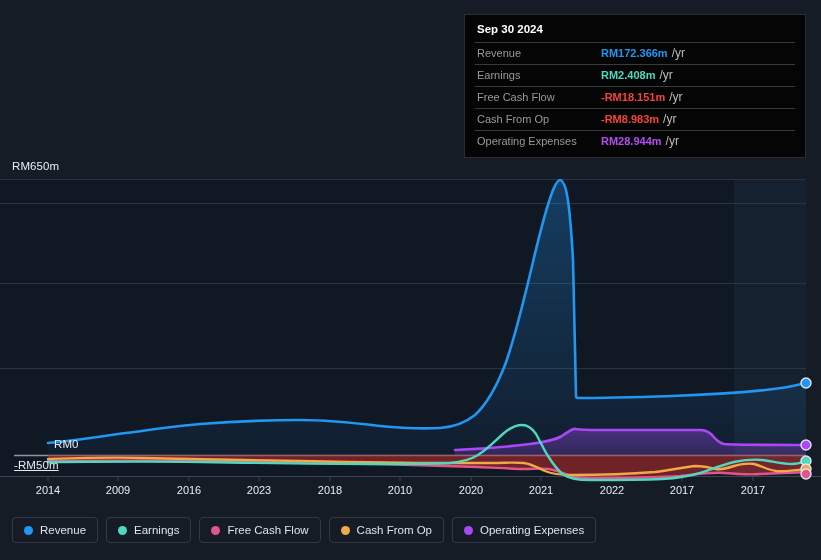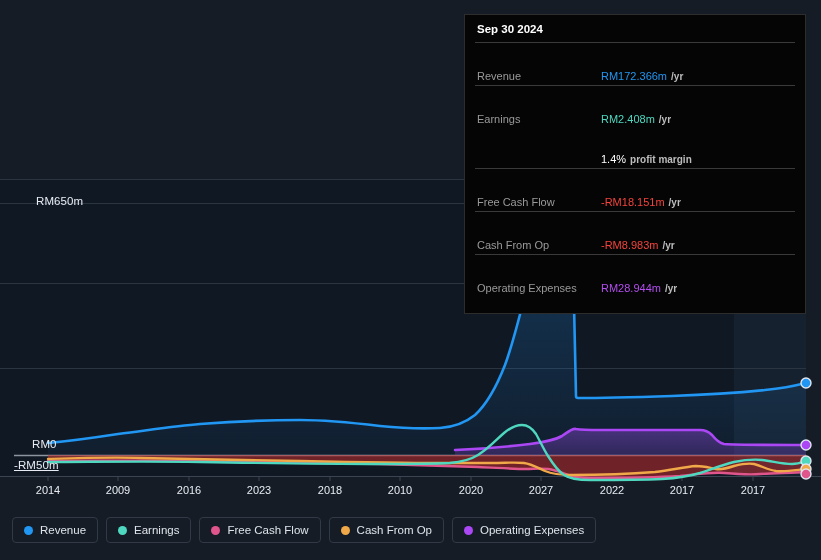--- a/index.html
+++ b/index.html
@@ -33,22 +33,22 @@
 
   
   .axis-label {
     position: absolute;
     color: #e8ecf2;
     font-size: 11.5px;
     letter-spacing: .1px;
     white-space: nowrap;
     pointer-events: none;
   }
-  .ylabel-top  { left: 36px; top: 160px; margin-top: 35px; }
-  .ylabel-zero { left: 16px; top: 438px; padding-left: 16px; }
+  .ylabel-top  { left: 12px; top: 160px; }
+  .ylabel-zero { left: 38px; top: 438px; padding-left: 16px; }
   .ylabel-neg  { left: 14px; top: 459px; text-decoration: underline; }
 
   .xtick {
     position: absolute;
     top: 484px;
     color: #e8ecf2;
     font-size: 11px;
     transform: translateX(-50%);
     white-space: nowrap;
     pointer-events: none;
@@ -56,21 +56,21 @@
 
   
   #tooltip {
     position: absolute;
     left: 464px;
     top: 14px;
     width: 342px;
     background: #050505;
     border: 1px solid #2d2d2d;
     box-sizing: border-box;
-    padding: 8px 10px 16px 10px;
+    padding: 8px 10px 5px 10px;
     font-size: 11px;
     color: #d8d8d8;
   }
   #tooltip .tt-date {
     color: #ffffff;
     font-weight: bold;
     font-size: 11.5px;
     padding: 0 0 7px 2px;
   }
   .tt-row {
@@ -81,29 +81,28 @@
     min-height: 15px;
   }
   .tt-row.no-rule { border-top: 0; padding-top: 1px; }
   .tt-label {
     width: 124px;
     color: #9a9a9a;
     font-size: 11px;
     flex: none;
   }
   .tt-value {
-    font-weight: normal;
+    font-weight: bold;
     font-size: 11px;
     white-space: nowrap;
-    margin-top: 24px;
   }
   .tt-unit {
     color: #bdbdbd;
-    font-weight: bold;
-    font-size: 10px;
+    font-weight: normal;
+    font-size: 12px;
     margin-left: 4px;
   }
 
   
   #legend {
     position: absolute;
     left: 12px;
     top: 517px;
     display: flex;
     gap: 8px;
@@ -245,45 +244,40 @@
   <div class="axis-label ylabel-zero">RM0</div>
   <div class="axis-label ylabel-neg">-RM50m</div>
 
   <div class="xtick" style="left:48px">2014</div>
   <div class="xtick" style="left:118px">2009</div>
   <div class="xtick" style="left:189px">2016</div>
   <div class="xtick" style="left:259px">2023</div>
   <div class="xtick" style="left:330px">2018</div>
   <div class="xtick" style="left:400px">2010</div>
   <div class="xtick" style="left:471px">2020</div>
-  <div class="xtick" style="left:541px">2027</div>
+  <div class="xtick" style="left:541px">2021</div>
   <div class="xtick" style="left:612px">2022</div>
   <div class="xtick" style="left:682px">2017</div>
   <div class="xtick" style="left:753px">2017</div>
 
   <div id="tooltip">
     <div class="tt-date">Sep 30 2024</div>
 
     <div class="tt-row">
       <span class="tt-label">Revenue</span>
       <span class="tt-value" style="color:#2196f3">RM172.366m</span>
       <span class="tt-unit">/yr</span>
     </div>
 
     <div class="tt-row">
       <span class="tt-label">Earnings</span>
       <span class="tt-value" style="color:#4fd8c0">RM2.408m</span>
       <span class="tt-unit">/yr</span>
     </div>
 
-    <div class="tt-row no-rule">
-      <span class="tt-label"></span>
-      <span class="tt-value" style="color:#ffffff">1.4%</span>
-      <span class="tt-unit">profit margin</span>
-    </div>
 
     <div class="tt-row">
       <span class="tt-label">Free Cash Flow</span>
       <span class="tt-value" style="color:#f4433c">-RM18.151m</span>
       <span class="tt-unit">/yr</span>
     </div>
 
     <div class="tt-row">
       <span class="tt-label">Cash From Op</span>
       <span class="tt-value" style="color:#f4433c">-RM8.983m</span>

